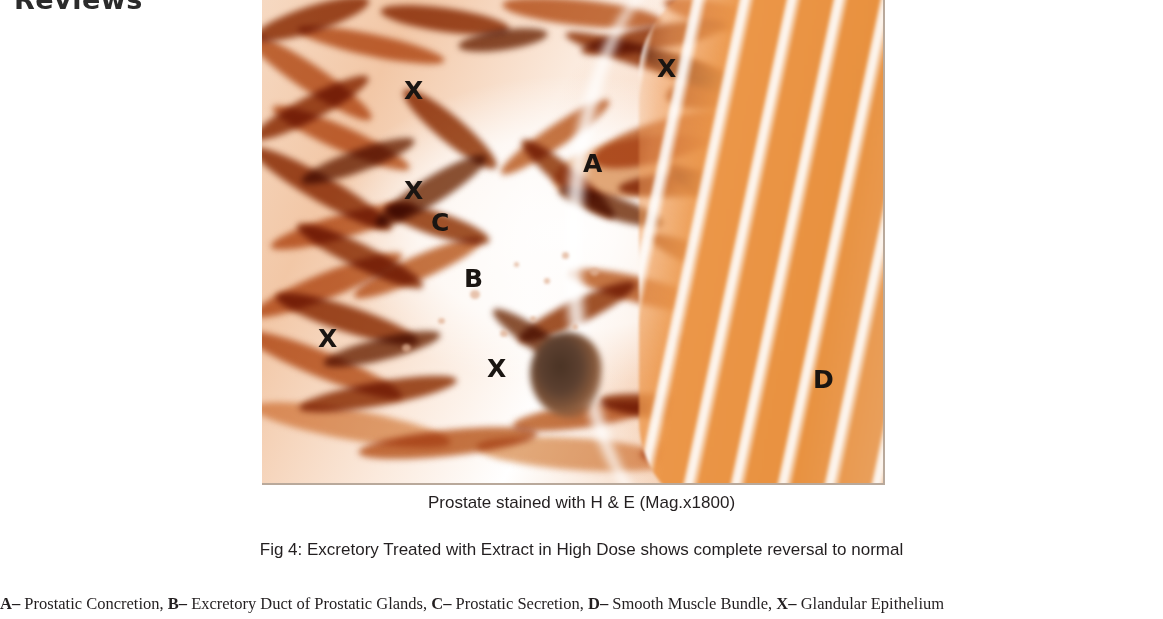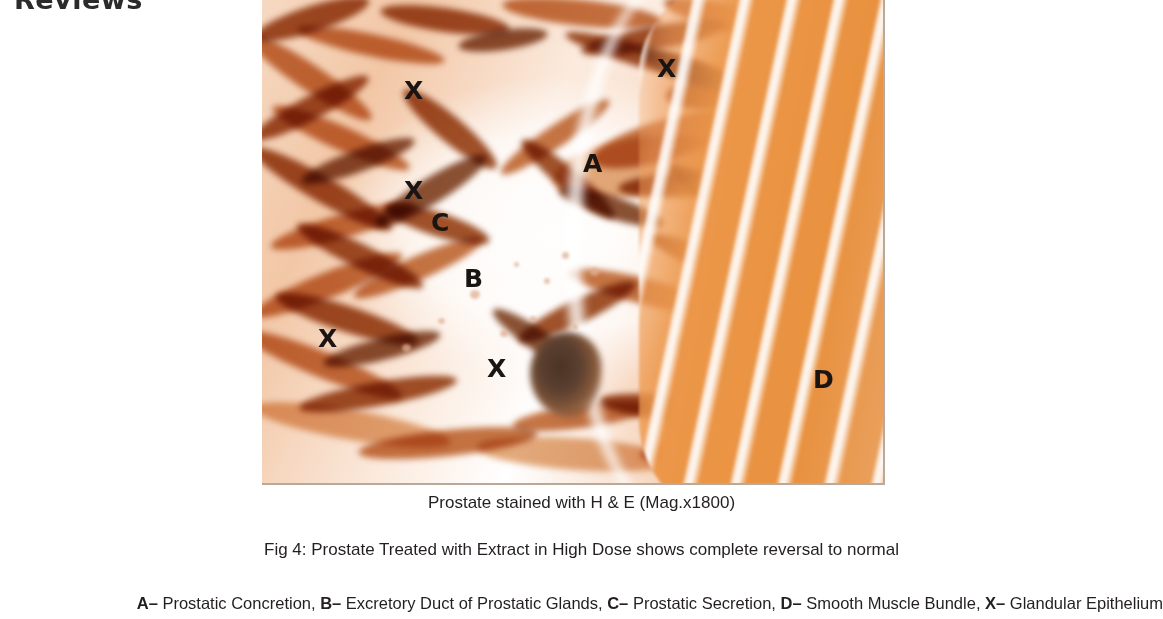--- a/index.html
+++ b/index.html
@@ -156,23 +156,23 @@
     width: 1163px;
     text-align: center;
     font-family: "Liberation Sans", sans-serif;
     font-size: 17px;
     color: #231f20;
   }
   .legend-line {
     position: absolute;
     left: 0;
     top: 594px;
-    width: 1163px;
+    width: 928px;
     text-align: right;
-    font-family: Liberation Sans, sans-serif;
+    font-family: Liberation Serif, serif;
     font-size: 16.5px;
     color: #231f20;
     white-space: nowrap;
   }
   .legend-line b { font-weight: 700; }
 </style>
 </head>
 <body>
 
 <div class="running-head">Reviews</div>
@@ -276,15 +276,15 @@
     <div class="anno" style="left:169px; top:210px;">C</div>
     <div class="anno" style="left:202px; top:266px;">B</div>
     <div class="anno" style="left:56px;  top:326px;">X</div>
     <div class="anno" style="left:225px; top:356px;">X</div>
     <div class="anno" style="left:551px; top:367px;">D</div>
   </div>
 </div>
 
 <div class="caption-stain">Prostate stained with H &amp; E (Mag.x1800)</div>
 
-<div class="caption-fig">Fig 4: Prostate Treated with Extract in High Dose shows complete reversal to normal</div>
+<div class="caption-fig">Fig 4: Excretory Treated with Extract in High Dose shows complete reversal to normal</div>
 
 <div class="legend-line"><b>A–</b><span> Prostatic Concretion, </span><b>B–</b><span> Excretory Duct of Prostatic Glands, </span><b>C–</b><span> Prostatic Secretion, </span><b>D–</b><span> Smooth Muscle Bundle, </span><b>X–</b><span> Glandular Epithelium</span></div>
 
 </body></html>

